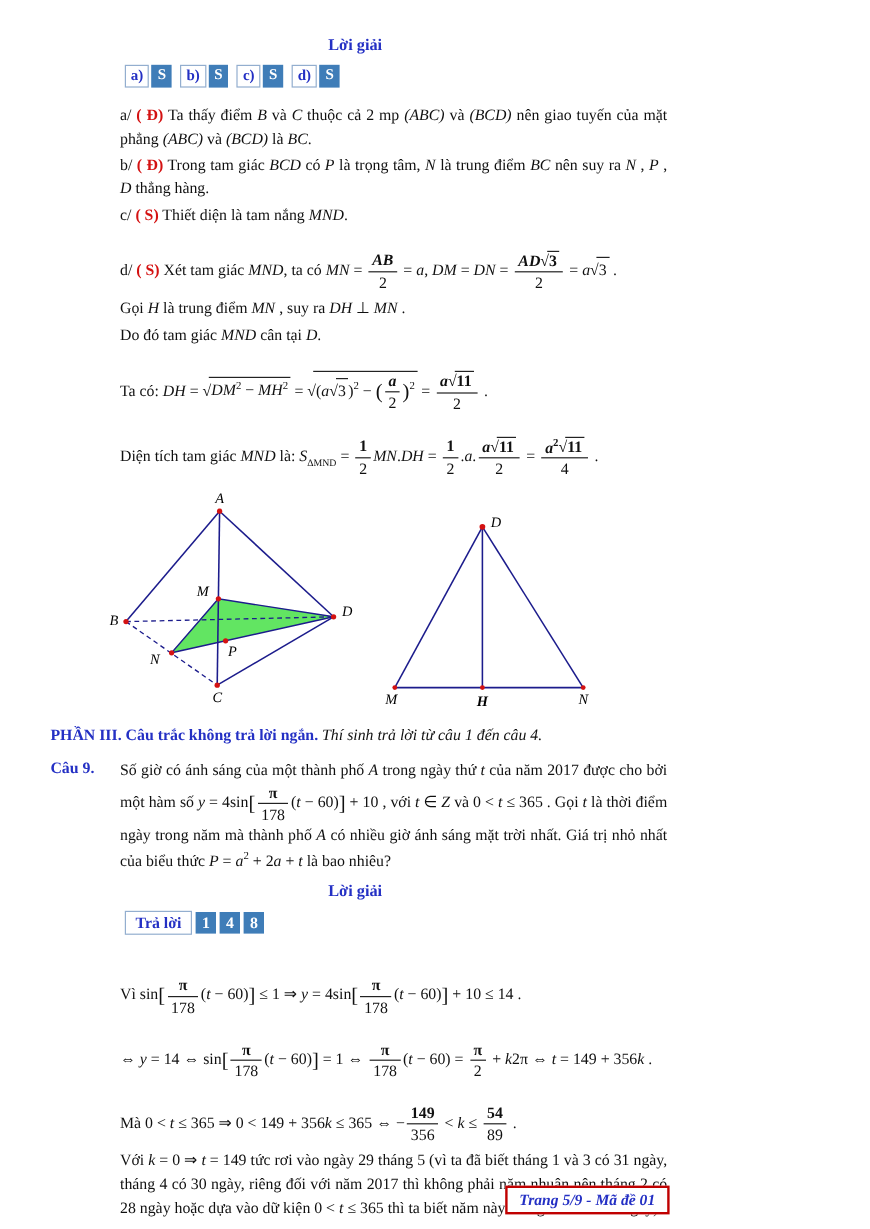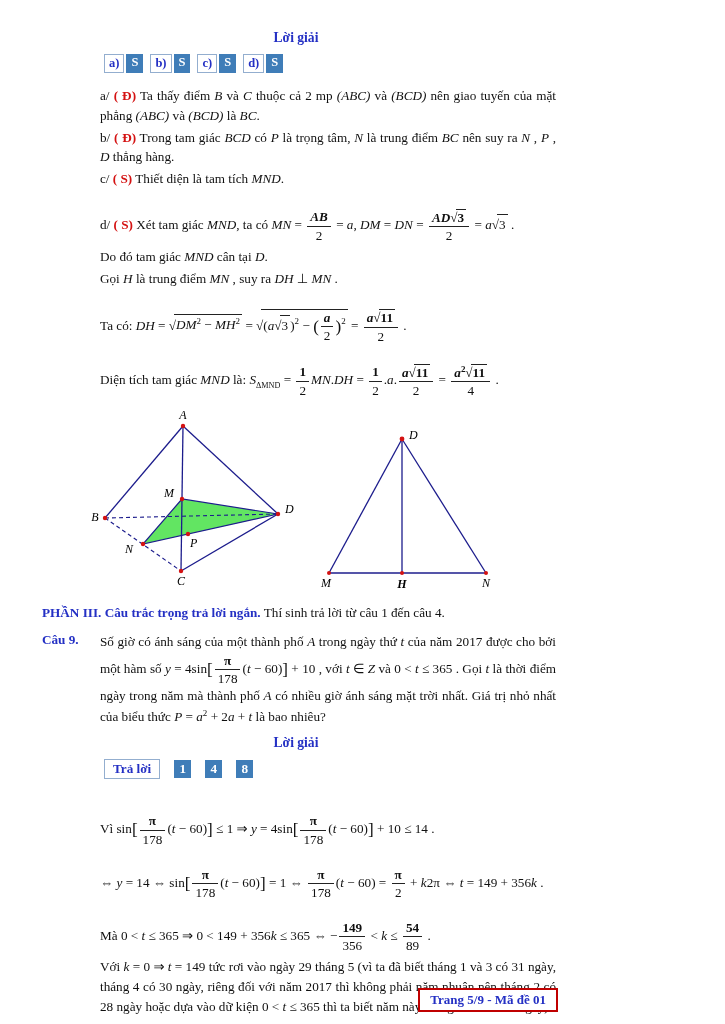--- a/index.html
+++ b/index.html
@@ -41,36 +41,36 @@
   .figs{display:flex;align-items:flex-end;gap:20px;margin:10px 0 0 86px;}
   .edge{stroke:var(--navy);stroke-width:1.3;fill:none;}
   .edge-dashed{stroke:var(--navy);stroke-width:1.1;fill:none;stroke-dasharray:4 3;}
   .tri-fill{fill:var(--green);fill-opacity:0.85;stroke:var(--navy);stroke-width:1.2;}
   .dot{fill:var(--red);}
   svg text{font-family:"Liberation Serif", serif;font-style:italic;font-size:12px;fill:#000;}
   svg text.hlabel{font-weight:bold;}
   
   .part3-header{margin:12px 36px 0 42px;line-height:1.5;}
   .ph-bold{color:var(--blue);font-weight:bold;}
-  .ph-italic{margin-top:36px;}
+  .ph-italic{font-style:italic;margin-top:36px;}
   .qrow{display:flex;margin:10px 36px 0 42px;}
   .qlabel{color:var(--blue);font-weight:bold;width:58px;flex:none;}
   .qbody{flex:1;text-align:justify;line-height:1.55;}
   
-  .answer-line{margin:8px 0 0 104px;display:flex;gap:14px;align-items:center;}
+  .answer-line{margin:8px 0 0 104px;display:flex;gap:3px;align-items:center;}
   .tl-label{border:1px solid var(--boxborder);color:var(--blue);font-weight:bold;
     padding:0 8px;line-height:18px;background:#fff;}
   .tl-digit{background:var(--boxblue);color:#fff;font-weight:bold;width:17px;
     text-align:center;line-height:18px;}
   
   .sol2{margin:34px 36px 0 100px;}
   .justify-last{text-align:justify;text-align-last:justify;}
   
   .footer{position:absolute;right:34px;bottom:12px;border:2px solid var(--footer_red);
-    padding:2px 10px;color:var(--blue);font-weight:bold;font-size:13px;background:#fff;}
+    padding:2px 10px;color:var(--blue);font-weight:bold;font-size:13px;background:#fff;font-style:italic;}
 </style>
 </head>
 <body>
 
 <div class="doc">
 
   <div class="title-center">Lời giải</div>
 
   <div class="answers">
     <span class="ak-pair">
@@ -87,24 +87,24 @@
     </span>
     <span class="ak-pair">
       <span class="ak-label">d)</span>
       <span class="ak-value">S</span>
     </span>
   </div>
 
   <div class="content">
     <div class="para"><span class="w">a/ </span><span class="red">( Đ)</span><span class="w"> Ta thấy điểm </span><span class="mi">B</span><span class="w"> và </span><span class="mi">C</span><span class="w"> thuộc cả 2 mp </span><span class="mi">(ABC)</span><span class="w">  và </span><span class="mi">(BCD)</span><span class="w">  nên giao tuyến của mặt phẳng </span><span class="mi">(ABC)</span><span class="w">  và </span><span class="mi">(BCD)</span><span class="w">  là </span><span class="mi">BC</span><span class="w">.</span></div>
     <div class="para"><span class="w">b/ </span><span class="red">( Đ)</span><span class="w"> Trong tam giác </span><span class="mi">BCD</span><span class="w">  có </span><span class="mi">P</span><span class="w">  là trọng tâm, </span><span class="mi">N</span><span class="w">  là trung điểm </span><span class="mi">BC</span><span class="w">  nên suy ra </span><span class="mi">N</span><span class="w"> , </span><span class="mi">P</span><span class="w"> , </span><span class="mi">D</span><span class="w">  thẳng hàng.</span></div>
-    <div class="para"><span class="w">c/ </span><span class="red">( S)</span><span class="w"> Thiết diện là tam tích </span><span class="mi">MND</span><span class="w">.</span></div>
+    <div class="para"><span class="w">c/ </span><span class="red">( S)</span><span class="w"> Thiết diện là tam nắng </span><span class="mi">MND</span><span class="w">.</span></div>
     <div class="para mathline"><span class="w">d/ </span><span class="red">( S)</span><span class="w"> Xét tam giác </span><span class="mi">MND</span><span class="w">, ta có </span><span class="mi">MN</span><span class="w"> = </span><span class="frac"><span class="fn"><span class="mi">AB</span></span><span class="fd"><span class="w">2</span></span></span><span class="w"> = </span><span class="mi">a</span><span class="w">,  </span><span class="mi">DM</span><span class="w"> = </span><span class="mi">DN</span><span class="w"> = </span><span class="frac"><span class="fn"><span class="mi">AD</span><span class="sqrt"><span class="rad">√</span><span class="rc"><span class="w">3</span></span></span></span><span class="fd"><span class="w">2</span></span></span><span class="w"> = </span><span class="mi">a</span><span class="sqrt"><span class="rad">√</span><span class="rc"><span class="w">3</span></span></span><span class="w"> .</span></div>
+    <div class="para"><span class="w">Gọi </span><span class="mi">H</span><span class="w">  là trung điểm </span><span class="mi">MN</span><span class="w"> , suy ra </span><span class="mi">DH</span><span class="w"> ⊥ </span><span class="mi">MN</span><span class="w"> .</span></div>
     <div class="para"><span class="w">Do đó tam giác </span><span class="mi">MND</span><span class="w">  cân tại </span><span class="mi">D</span><span class="w">.</span></div>
-    <div class="para"><span class="w">Gọi </span><span class="mi">H</span><span class="w">  là trung điểm </span><span class="mi">MN</span><span class="w"> , suy ra </span><span class="mi">DH</span><span class="w"> ⊥ </span><span class="mi">MN</span><span class="w"> .</span></div>
     <div class="para mathline"><span class="w">Ta có:  </span><span class="mi">DH</span><span class="w"> = </span><span class="sqrt"><span class="rad">√</span><span class="rc"><span class="mi">DM</span><sup>2</sup><span class="w"> − </span><span class="mi">MH</span><sup>2</sup></span></span><span class="w"> = </span><span class="sqrt"><span class="rad">√</span><span class="rc"><span class="w">(</span><span class="mi">a</span><span class="sqrt"><span class="rad">√</span><span class="rc"><span class="w">3</span></span></span><span class="w">)</span><sup>2</sup><span class="w"> − </span><span class="big">(</span><span class="frac"><span class="fn"><span class="mi">a</span></span><span class="fd"><span class="w">2</span></span></span><span class="big">)</span><sup>2</sup></span></span><span class="w"> = </span><span class="frac"><span class="fn"><span class="mi">a</span><span class="sqrt"><span class="rad">√</span><span class="rc"><span class="w">11</span></span></span></span><span class="fd"><span class="w">2</span></span></span><span class="w"> .</span></div>
     <div class="para mathline"><span class="w">Diện tích tam giác </span><span class="mi">MND</span><span class="w">  là: </span><span class="mi">S</span><sub>ΔMND</sub><span class="w"> = </span><span class="frac"><span class="fn"><span class="w">1</span></span><span class="fd"><span class="w">2</span></span></span><span class="mi">MN</span><span class="w">.</span><span class="mi">DH</span><span class="w"> = </span><span class="frac"><span class="fn"><span class="w">1</span></span><span class="fd"><span class="w">2</span></span></span><span class="w">.</span><span class="mi">a</span><span class="w">.</span><span class="frac"><span class="fn"><span class="mi">a</span><span class="sqrt"><span class="rad">√</span><span class="rc"><span class="w">11</span></span></span></span><span class="fd"><span class="w">2</span></span></span><span class="w"> = </span><span class="frac"><span class="fn"><span class="mi">a</span><sup>2</sup><span class="sqrt"><span class="rad">√</span><span class="rc"><span class="w">11</span></span></span></span><span class="fd"><span class="w">4</span></span></span><span class="w"> .</span></div>
   </div>
 
   <div class="figs">
 
     <svg width="212" height="182" viewBox="0 0 212 182">
       <polygon class="tri-fill" points="96,90 57,135 192,105"></polygon>
       <line class="edge-dashed" x1="19" y1="109" x2="95" y2="162"></line>
       <line class="edge-dashed" x1="19" y1="109" x2="192" y2="105"></line>
@@ -139,21 +139,21 @@
       <circle class="dot" cx="84" cy="144" r="2"></circle>
       <text x="91" y="10" text-anchor="start">D</text>
       <text x="8" y="158" text-anchor="middle">M</text>
       <text x="84" y="159" text-anchor="middle" class="hlabel">H</text>
       <text x="168" y="158" text-anchor="middle">N</text>
     </svg>
 
   </div>
 
   <div class="part3-header">
-    <span class="ph-bold">PHẦN III. Câu trắc trọng trả lời ngắn.</span>
+    <span class="ph-bold">PHẦN III. Câu trắc không trả lời ngắn.</span>
     <span class="ph-italic">Thí sinh trả lời từ câu 1 đến câu 4.</span>
   </div>
 
   <div class="qrow">
     <span class="qlabel">Câu 9.</span>
     <div class="qbody"><span class="w">Số giờ có ánh sáng của một thành phố </span><span class="mi">A</span><span class="w">  trong ngày thứ </span><span class="mi">t</span><span class="w">  của năm 2017 được cho bởi một hàm số </span><span class="mi">y</span><span class="w"> = 4sin</span><span class="big">[</span><span class="frac"><span class="fn"><span class="w">π</span></span><span class="fd"><span class="w">178</span></span></span><span class="w">(</span><span class="mi">t</span><span class="w"> − 60)</span><span class="big">]</span><span class="w"> + 10 , với </span><span class="mi">t</span><span class="w"> ∈ </span><span class="mi">Z</span><span class="w">  và 0 &lt; </span><span class="mi">t</span><span class="w"> ≤ 365 . Gọi </span><span class="mi">t</span><span class="w">  là thời điểm ngày trong năm mà thành phố </span><span class="mi">A</span><span class="w">  có nhiều giờ ánh sáng mặt trời nhất. Giá trị nhỏ nhất của biểu thức </span><span class="mi">P</span><span class="w"> = </span><span class="mi">a</span><sup>2</sup><span class="w"> + 2</span><span class="mi">a</span><span class="w"> + </span><span class="mi">t</span><span class="w">  là bao nhiêu?</span></div>
   </div>
 
   <div class="title-center t2">Lời giải</div>
 

